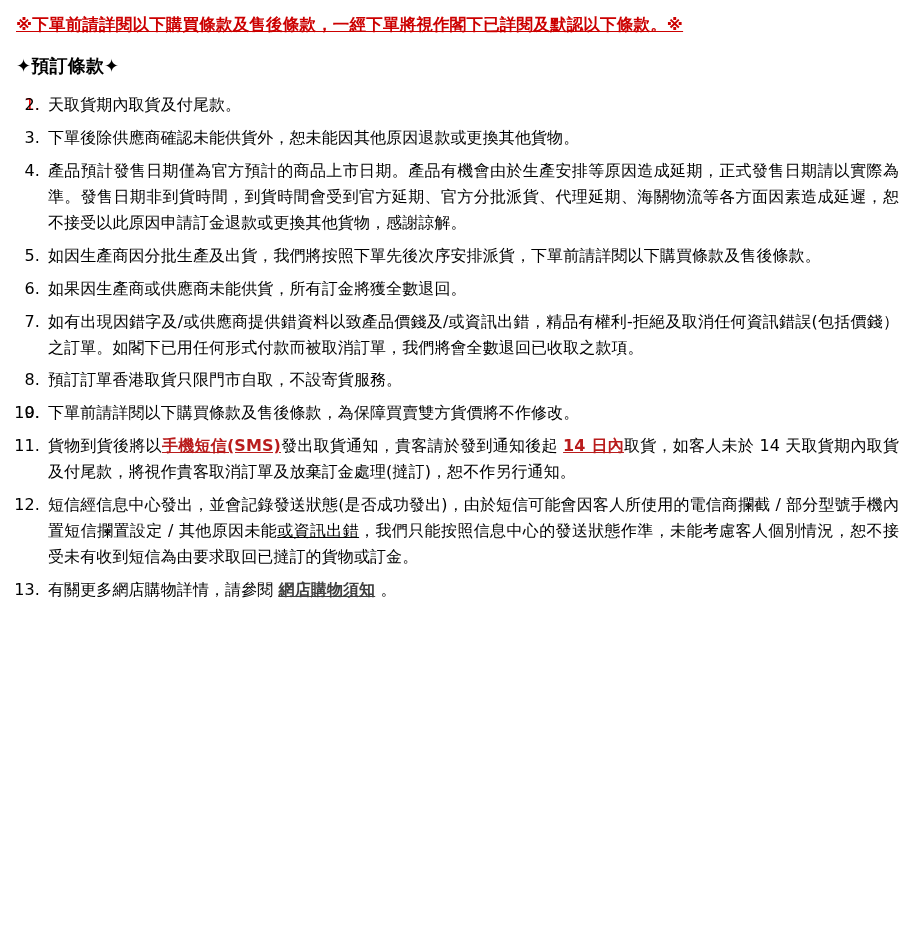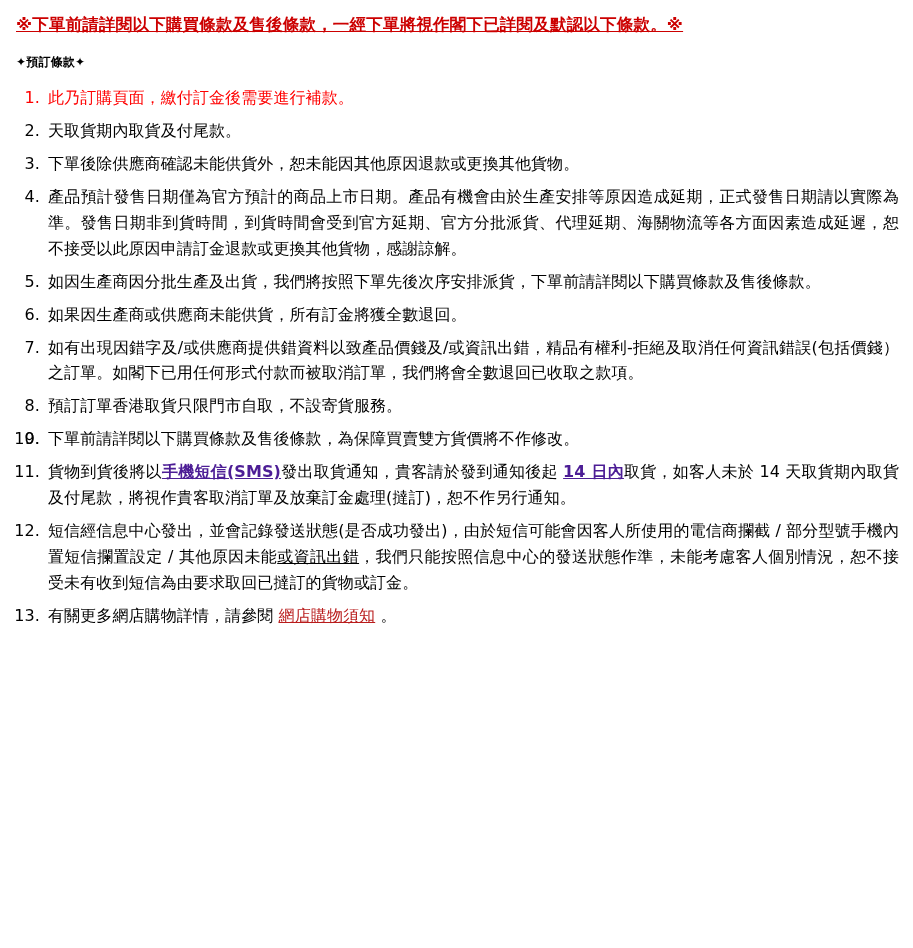--- a/index.html
+++ b/index.html
@@ -22,21 +22,21 @@
     color: #cc0000;
     font-weight: bold;
     font-size: 16.5px;
     text-decoration: underline;
     letter-spacing: 0.2px;
     line-height: 1.35;
     margin: 2px 0 18px 2px;
   }
   .section-title {
     font-weight: bold;
-    font-size: 12px;
+    font-size: 18px;
     margin: 0 0 14px 2px;
     letter-spacing: 0.2px;
   }
   ol.terms {
     list-style: none;
     margin: 0;
     padding: 0;
   }
   ol.terms > li {
     position: relative;
@@ -54,44 +54,44 @@
     width: 30px;
     text-align: right;
     padding-right: 4px;
     box-sizing: border-box;
     font-size: 16px;
   }
   li.red, li.red .num {
     color: #ff0000;
   }
   .u-red {
-    color: #4c1d95;
+    color: #b91c1c;
     text-decoration: underline;
     font-weight: bold;
   }
   .u-black {
     text-decoration: underline;
   }
   .link {
-    color: #b91c1c;
+    color: #404040;
     text-decoration: underline;
-    font-weight: normal;
+    font-weight: bold;
   }
 </style>
 </head>
 <body>
 
 <div class="page">
 
   <div class="headline">※下單前請詳閱以下購買條款及售後條款，一經下單將視作閣下已詳閱及默認以下條款。※</div>
 
   <div class="section-title">✦預訂條款✦</div>
 
   <ol class="terms" id="terms-list">
-      <li class="red"><span class="num">1.</span><span>此乃訂購頁面，繳付訂金後需要進行補款。</span></li>
+      <li class="red"><span class="num">1.</span></li>
       <li><span class="num">2.</span><span>天取貨期內取貨及付尾款。</span></li>
       <li><span class="num">3.</span><span>下單後除供應商確認未能供貨外，恕未能因其他原因退款或更換其他貨物。</span></li>
       <li><span class="num">4.</span><span>產品預計發售日期僅為官方預計的商品上市日期。產品有機會由於生產安排等原因造成延期，正式發售日期請以實際為準。發售日期非到貨時間，到貨時間會受到官方延期、官方分批派貨、代理延期、海關物流等各方面因素造成延遲，恕不接受以此原因申請訂金退款或更換其他貨物，感謝諒解。</span></li>
       <li><span class="num">5.</span><span>如因生產商因分批生產及出貨，我們將按照下單先後次序安排派貨，下單前請詳閱以下購買條款及售後條款。</span></li>
       <li><span class="num">6.</span><span>如果因生產商或供應商未能供貨，所有訂金將獲全數退回。</span></li>
       <li><span class="num">7.</span><span>如有出現因錯字及/或供應商提供錯資料以致產品價錢及/或資訊出錯，精品有權利-拒絕及取消任何資訊錯誤(包括價錢）之訂單。如閣下已用任何形式付款而被取消訂單，我們將會全數退回已收取之款項。</span></li>
       <li><span class="num">8.</span><span>預訂訂單香港取貨只限門市自取，不設寄貨服務。</span></li>
       <li><span class="num">9.</span></li>
       <li><span class="num">10.</span><span>下單前請詳閱以下購買條款及售後條款，為保障買賣雙方貨價將不作修改。</span></li>
       <li><span class="num">11.</span><span><span>貨物到貨後將以</span><span class="u-red">手機短信(SMS)</span><span>發出取貨通知，貴客請於發到通知後起 </span><span class="u-red">14 日內</span><span>取貨，如客人未於 14 天取貨期內取貨及付尾款，將視作貴客取消訂單及放棄訂金處理(撻訂)，恕不作另行通知。</span></span></li>

